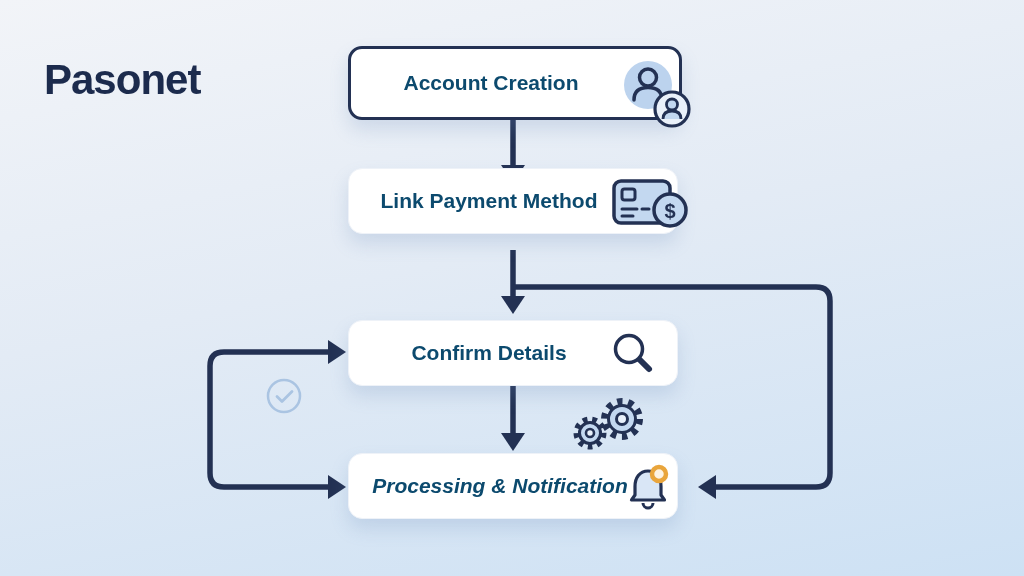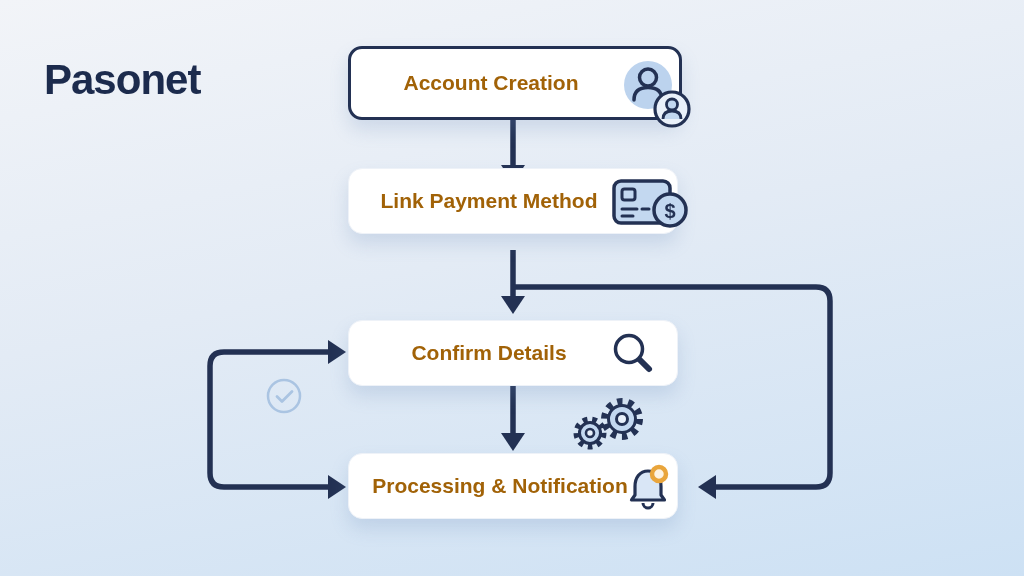--- a/index.html
+++ b/index.html
@@ -15,21 +15,21 @@
   .arrows { position:absolute; left:0; top:0; width:1024px; height:576px; }
   .al { stroke:#233153; stroke-width:5.5; fill:none; stroke-linejoin:round; }
   .ah { fill:#233153; stroke:none; }
   .node {
     position:absolute; left:348px; width:328px; height:64px;
     background:#ffffff; border:1.5px solid #eef2f8; border-radius:14px;
     box-shadow:0 10px 18px rgba(110,140,185,0.22);
     display:flex; align-items:center; justify-content:center;
   }
   .node .lbl {
-    font-size:21px; font-weight:700; color:#a16207; padding-right:48px; white-space:nowrap;
+    font-size:21px; font-weight:700; color:#0c4a6e; padding-right:48px; white-space:nowrap;
   }
   .n1 { top:46px; height:68px; border:3px solid #233153; }
   .n2 { top:168px; }
   .n3 { top:320px; }
   .n4 { top:453px; }
   .nicon { position:absolute; }
   .deco { position:absolute; }
 </style>
 </head>
 <body>
@@ -105,21 +105,21 @@
 
   <div class="node n3">
     <span class="lbl">Confirm Details</span>
     <svg class="nicon" style="left:262px;top:12px;" width="48" height="48" viewBox="0 0 48 48">
       <circle cx="18" cy="16" r="13.5" fill="none" stroke="#233153" stroke-width="3.5"></circle>
       <path d="M29,27 L38,36" stroke="#233153" stroke-width="6" stroke-linecap="round"></path>
     </svg>
   </div>
 
   <div class="node n4">
-    <span class="lbl" style="padding-right:26px;">Processing &amp; Notification</span>
+    <span class="lbl" style="padding-right:26px;font-style:italic;">Processing &amp; Notification</span>
     <svg class="nicon" style="left:277px;top:10px;" width="44" height="48" viewBox="0 0 44 48">
       <path d="M22,7 C13.5,7 9,14 9,22.5 V31 L5.5,36 H38.5 L35,31 V22.5 C35,14 30.5,7 22,7 Z" fill="#d9e6f6" stroke="#233153" stroke-width="3.2" stroke-linejoin="round"></path>
       <path d="M17,39 a5,5 0 0 0 10,0" fill="none" stroke="#233153" stroke-width="3"></path>
       <circle cx="33" cy="10" r="7" fill="#fdf3e3" stroke="#e9a53c" stroke-width="4.5"></circle>
     </svg>
   </div>
 
 </div>
 
 </body></html>

